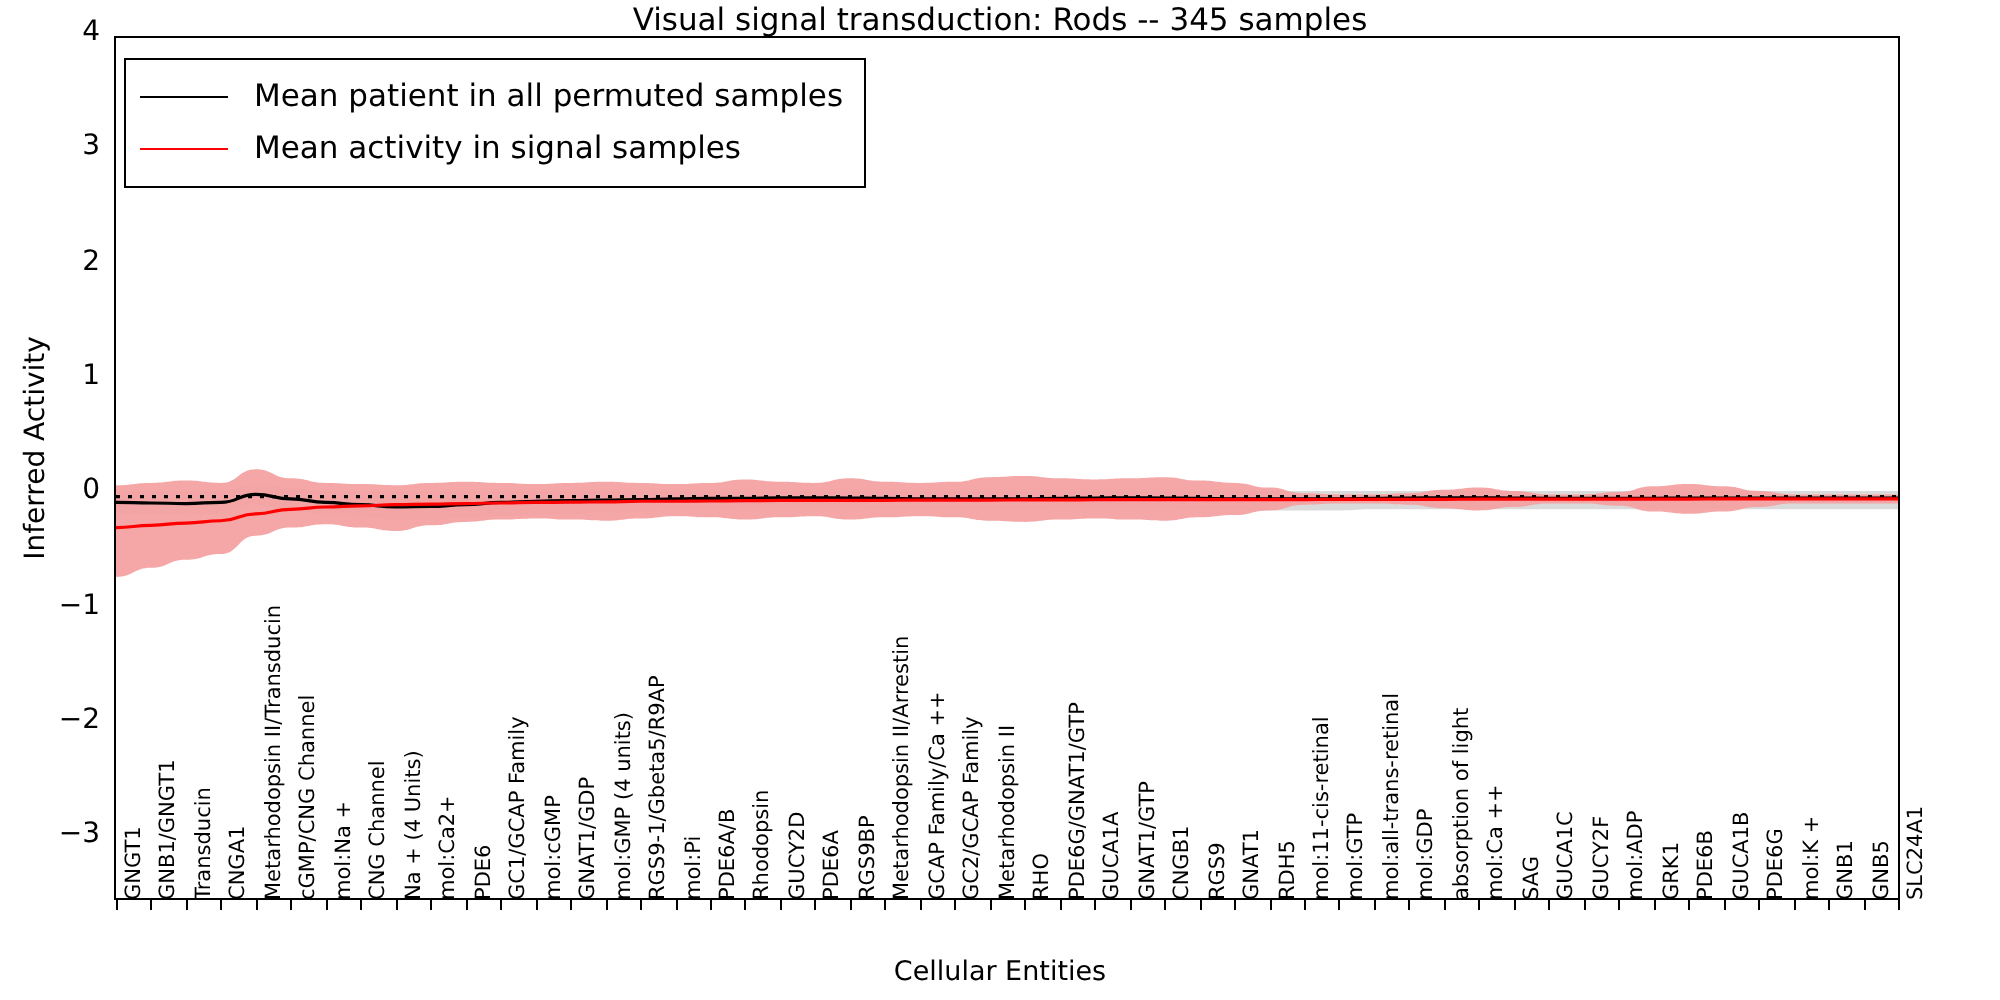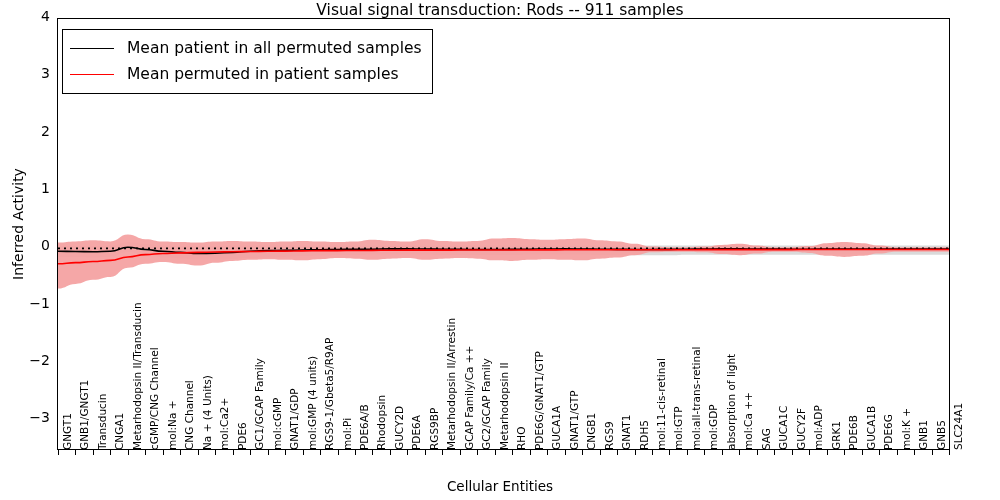--- a/index.html
+++ b/index.html
@@ -59,21 +59,21 @@
   .legend-swatch{width:44px;height:0;margin-right:13px;flex:none;}
   .legend-swatch.black{border-top:1.6px solid #000;}
   .legend-swatch.red{border-top:1.6px solid #ff0000;}
   .legend-text{font-size:15.5px;color:#000;white-space:nowrap;}
 </style>
 </head>
 <body>
 
 <div id="root">
 
-  <div class="chart-title">Visual signal transduction: Rods -- 911 samples</div>
+  <div class="chart-title">Visual signal transduction: Rods -- 345 samples</div>
 
   <div class="ylabel">Inferred Activity</div>
 
   <div id="ytick-labels">
       <div class="ytick-label" style="top: 11px; left: 8px; width: 42px;">4</div>
       <div class="ytick-label" style="top: 68.3333px; left: 8px; width: 42px;">3</div>
       <div class="ytick-label" style="top: 125.667px; left: 8px; width: 42px;">2</div>
       <div class="ytick-label" style="top: 183px; left: 8px; width: 42px;">1</div>
       <div class="ytick-label" style="top: 240.333px; left: 8px; width: 42px;">0</div>
       <div class="ytick-label" style="top: 297.667px; left: 8px; width: 42px;">−1</div>
@@ -220,17 +220,17 @@
 
   <div class="xlabel">Cellular Entities</div>
 
   <div class="legend">
     <div class="legend-row">
       <span class="legend-swatch black"></span>
       <span class="legend-text">Mean patient in all permuted samples</span>
     </div>
     <div class="legend-row">
       <span class="legend-swatch red"></span>
-      <span class="legend-text">Mean permuted in patient samples</span>
+      <span class="legend-text">Mean activity in signal samples</span>
     </div>
   </div>
 
 </div>
 
 </body></html>

